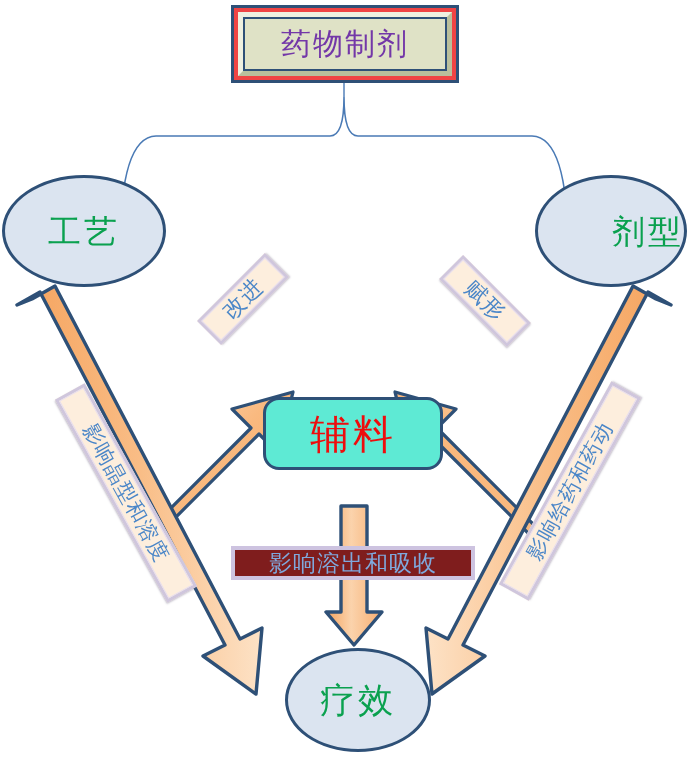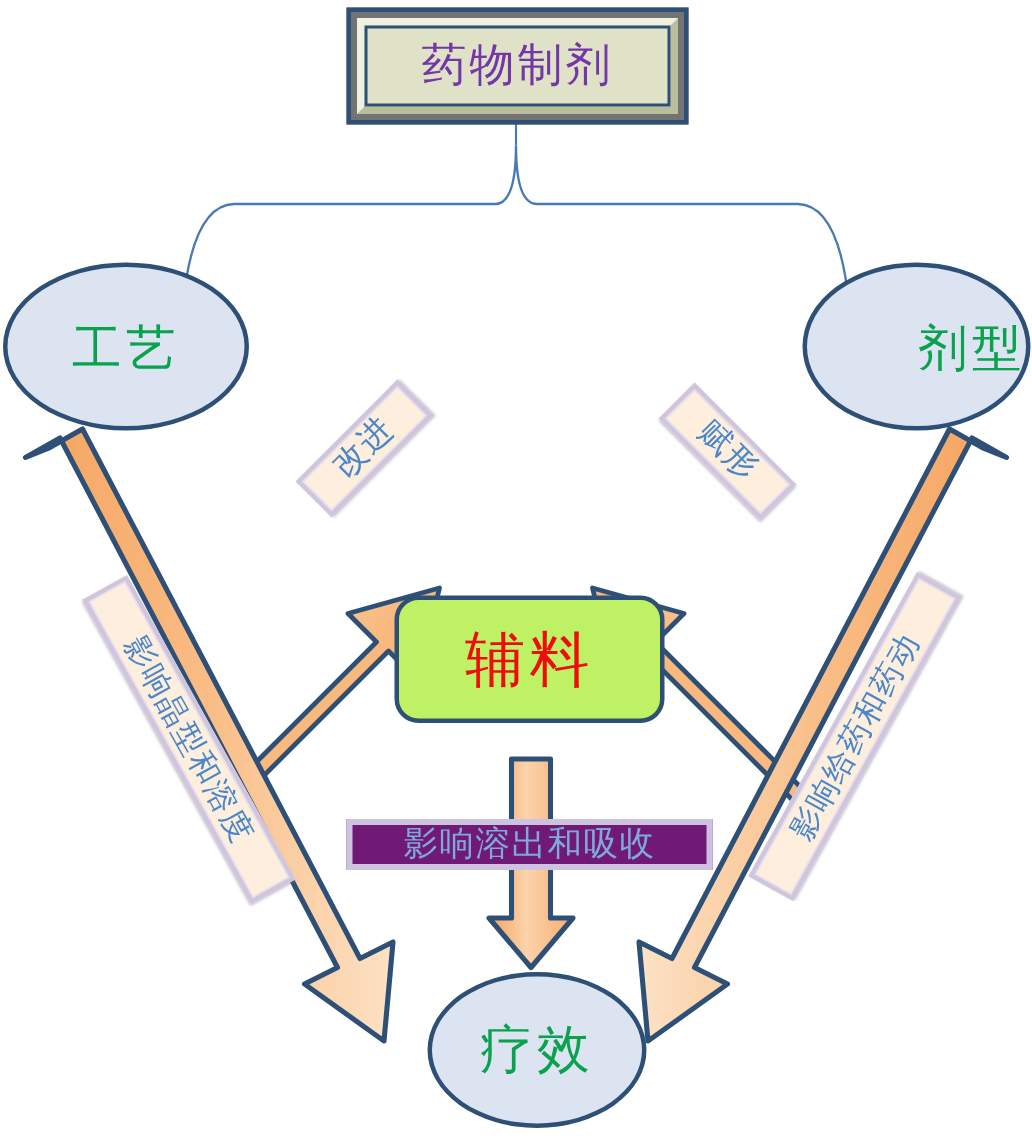--- a/index.html
+++ b/index.html
@@ -30,21 +30,21 @@
 
   
   .top-box {
     position: absolute;
     left: 231px;
     top: 5px;
     width: 228px;
     height: 78px;
     box-sizing: border-box;
     border: 3px solid #2e5077;
-    background: #737373;
+    background: #ef4444;
     padding: 4px;
   }
   .top-box-inner {
     width: 100%;
     height: 100%;
     box-sizing: border-box;
     border-top: 5px solid #eef0e0;
     border-left: 5px solid #eef0e0;
     border-right: 5px solid #b9bf9c;
     border-bottom: 5px solid #b9bf9c;
@@ -107,23 +107,23 @@
     height: 104px;
   }
   #node-effect .ellipse-label { font-size: 35px; }
 
   
   .center-box {
     position: absolute;
     left: 263px;
     top: 397px;
     width: 180px;
-    height: 85px;
-    box-sizing: border-box;
-    background: #bef264;
+    height: 73px;
+    box-sizing: border-box;
+    background: #5eead4;
     border: 3px solid #2e5077;
     border-radius: 16px;
     display: flex;
     align-items: center;
     justify-content: center;
   }
   .center-box-label {
     color: #ee0d0d;
     font-size: 40px;
     letter-spacing: 3px;
@@ -198,21 +198,21 @@
   #plaque-pk .plaque-text { font-size: 21px; }
 
   
   #plaque-dissolution {
     position: absolute;
     left: 231px;
     top: 546px;
     width: 244px;
     height: 34px;
     box-sizing: border-box;
-    background: #701a75;
+    background: #7f1d1d;
     border: 4px solid #cdc3e0;
     display: flex;
     align-items: center;
     justify-content: center;
   }
   #plaque-dissolution .plaque-text {
     color: #7fa8dc;
     font-size: 23px;
     letter-spacing: 1px;
     line-height: 1;

